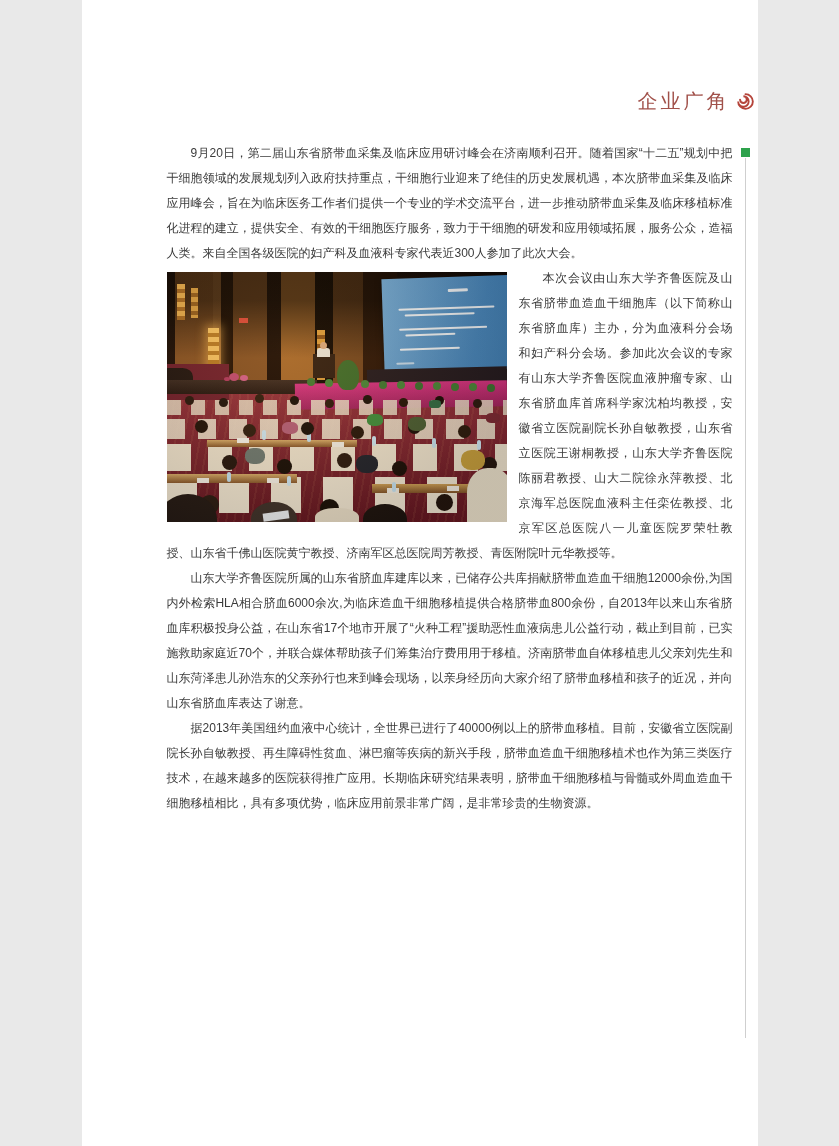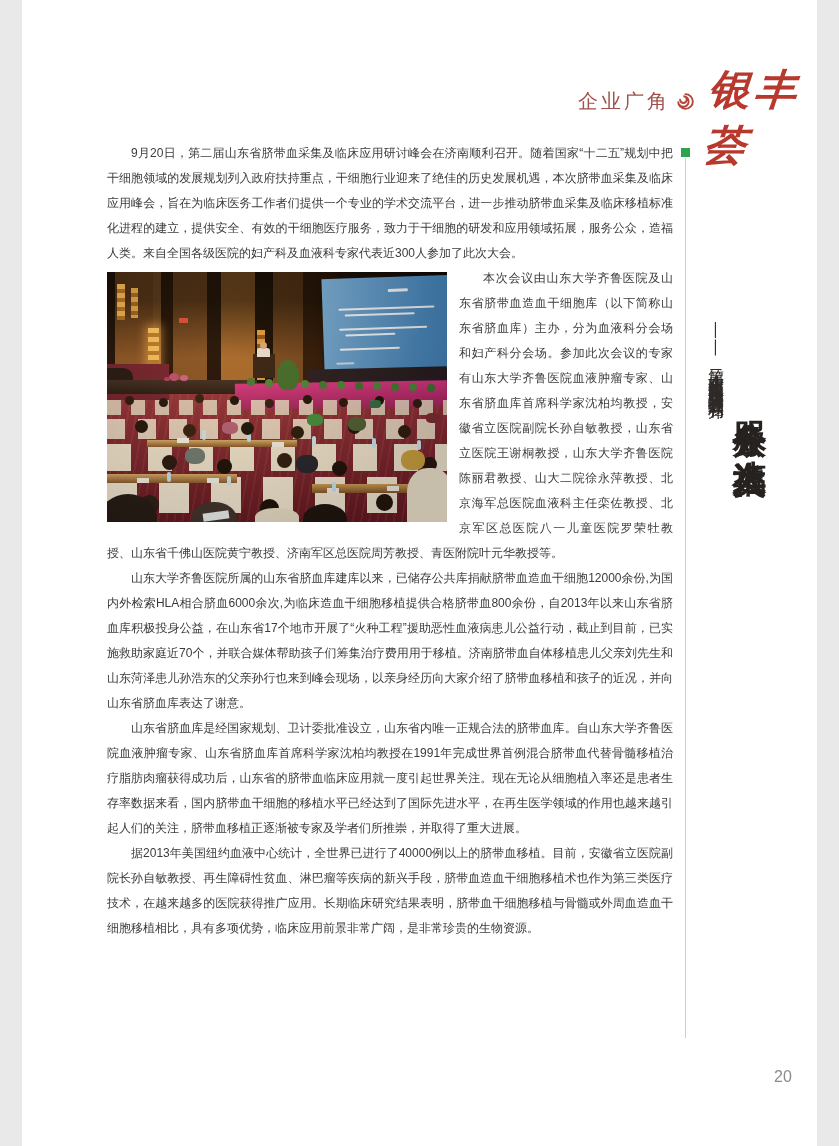--- a/index.html
+++ b/index.html
@@ -1,16 +1,16 @@
 <!DOCTYPE html>
 <html><head>
 <meta charset="utf-8">
 <style>
   html,body{margin:0;padding:0;background:#e9e9e9;}
-  .page{position:relative;width:795px;height:1146px;background:#ffffff;margin:0 auto;
+  .page{position:relative;width:676px;height:1146px;background:#ffffff;margin:0 auto;
         font-family:"Liberation Sans",sans-serif;color:#3d3d3d;overflow:hidden;}
 
   
   .section-label{position:absolute;left:556px;top:88px;font-size:20px;letter-spacing:3px;color:#a1514a;}
   .swirl{position:absolute;left:653px;top:91px;width:21px;height:21px;}
   .brand{position:absolute;left:684px;top:62px;font-family:"Liberation Serif",serif;
          font-style:italic;font-weight:bold;font-size:42px;color:#b8382d;letter-spacing:4px;
          transform:skewX(-5deg);}
 
   
@@ -166,21 +166,20 @@
       <div class="ph ph-fg2"></div>
       <div class="ph ph-fg3"></div>
       <div class="ph ph-fgchair"></div>
       <div class="ph ph-fgchair2"></div>
       <div class="ph ph-fgpaper"></div>
       <div class="ph ph-grade"></div>
     </div>
 
     <p>本次会议由山东大学齐鲁医院及山东省脐带血造血干细胞库（以下简称山东省脐血库）主办，分为血液科分会场和妇产科分会场。参加此次会议的专家有山东大学齐鲁医院血液肿瘤专家、山东省脐血库首席科学家沈柏均教授，安徽省立医院副院长孙自敏教授，山东省立医院王谢桐教授，山东大学齐鲁医院陈丽君教授、山大二院徐永萍教授、北京海军总医院血液科主任栾佐教授、北京军区总医院八一儿童医院罗荣牡教授、山东省千佛山医院黄宁教授、济南军区总医院周芳教授、青医附院叶元华教授等。</p>
     <p>山东大学齐鲁医院所属的山东省脐血库建库以来，已储存公共库捐献脐带血造血干细胞12000余份,为国内外检索HLA相合脐血6000余次,为临床造血干细胞移植提供合格脐带血800余份，自2013年以来山东省脐血库积极投身公益，在山东省17个地市开展了“火种工程”援助恶性血液病患儿公益行动，截止到目前，已实施救助家庭近70个，并联合媒体帮助孩子们筹集治疗费用用于移植。济南脐带血自体移植患儿父亲刘先生和山东菏泽患儿孙浩东的父亲孙行也来到峰会现场，以亲身经历向大家介绍了脐带血移植和孩子的近况，并向山东省脐血库表达了谢意。</p>
-    <p>山东省脐血库是经国家规划、卫计委批准设立，山东省内唯一正规合法的脐带血库。自山东大学齐鲁医院血液肿瘤专家、山东省脐血库首席科学家沈柏均教授在1991年完成世界首例混合脐带血代替骨髓移植治疗脂肪肉瘤获得成功后，山东省的脐带血临床应用就一度引起世界关注。现在无论从细胞植入率还是患者生存率数据来看，国内脐带血干细胞的移植水平已经达到了国际先进水平，在再生医学领域的作用也越来越引起人们的关注，脐带血移植正逐渐被专家及学者们所推崇，并取得了重大进展。</p>
     <p>据2013年美国纽约血液中心统计，全世界已进行了40000例以上的脐带血移植。目前，安徽省立医院副院长孙自敏教授、再生障碍性贫血、淋巴瘤等疾病的新兴手段，脐带血造血干细胞移植术也作为第三类医疗技术，在越来越多的医院获得推广应用。长期临床研究结果表明，脐带血干细胞移植与骨髓或外周血造血干细胞移植相比，具有多项优势，临床应用前景非常广阔，是非常珍贵的生物资源。</p>
   </div>
 
   <div class="divider-marker"></div>
   <div class="divider-line"></div>
   <div class="side-subtitle">——第二届山东省脐带血采集及临床应用研讨峰会顺利召开</div>
   <div class="side-title">服务公众　造福人类</div>
 
   <div class="page-number">20</div>
 

